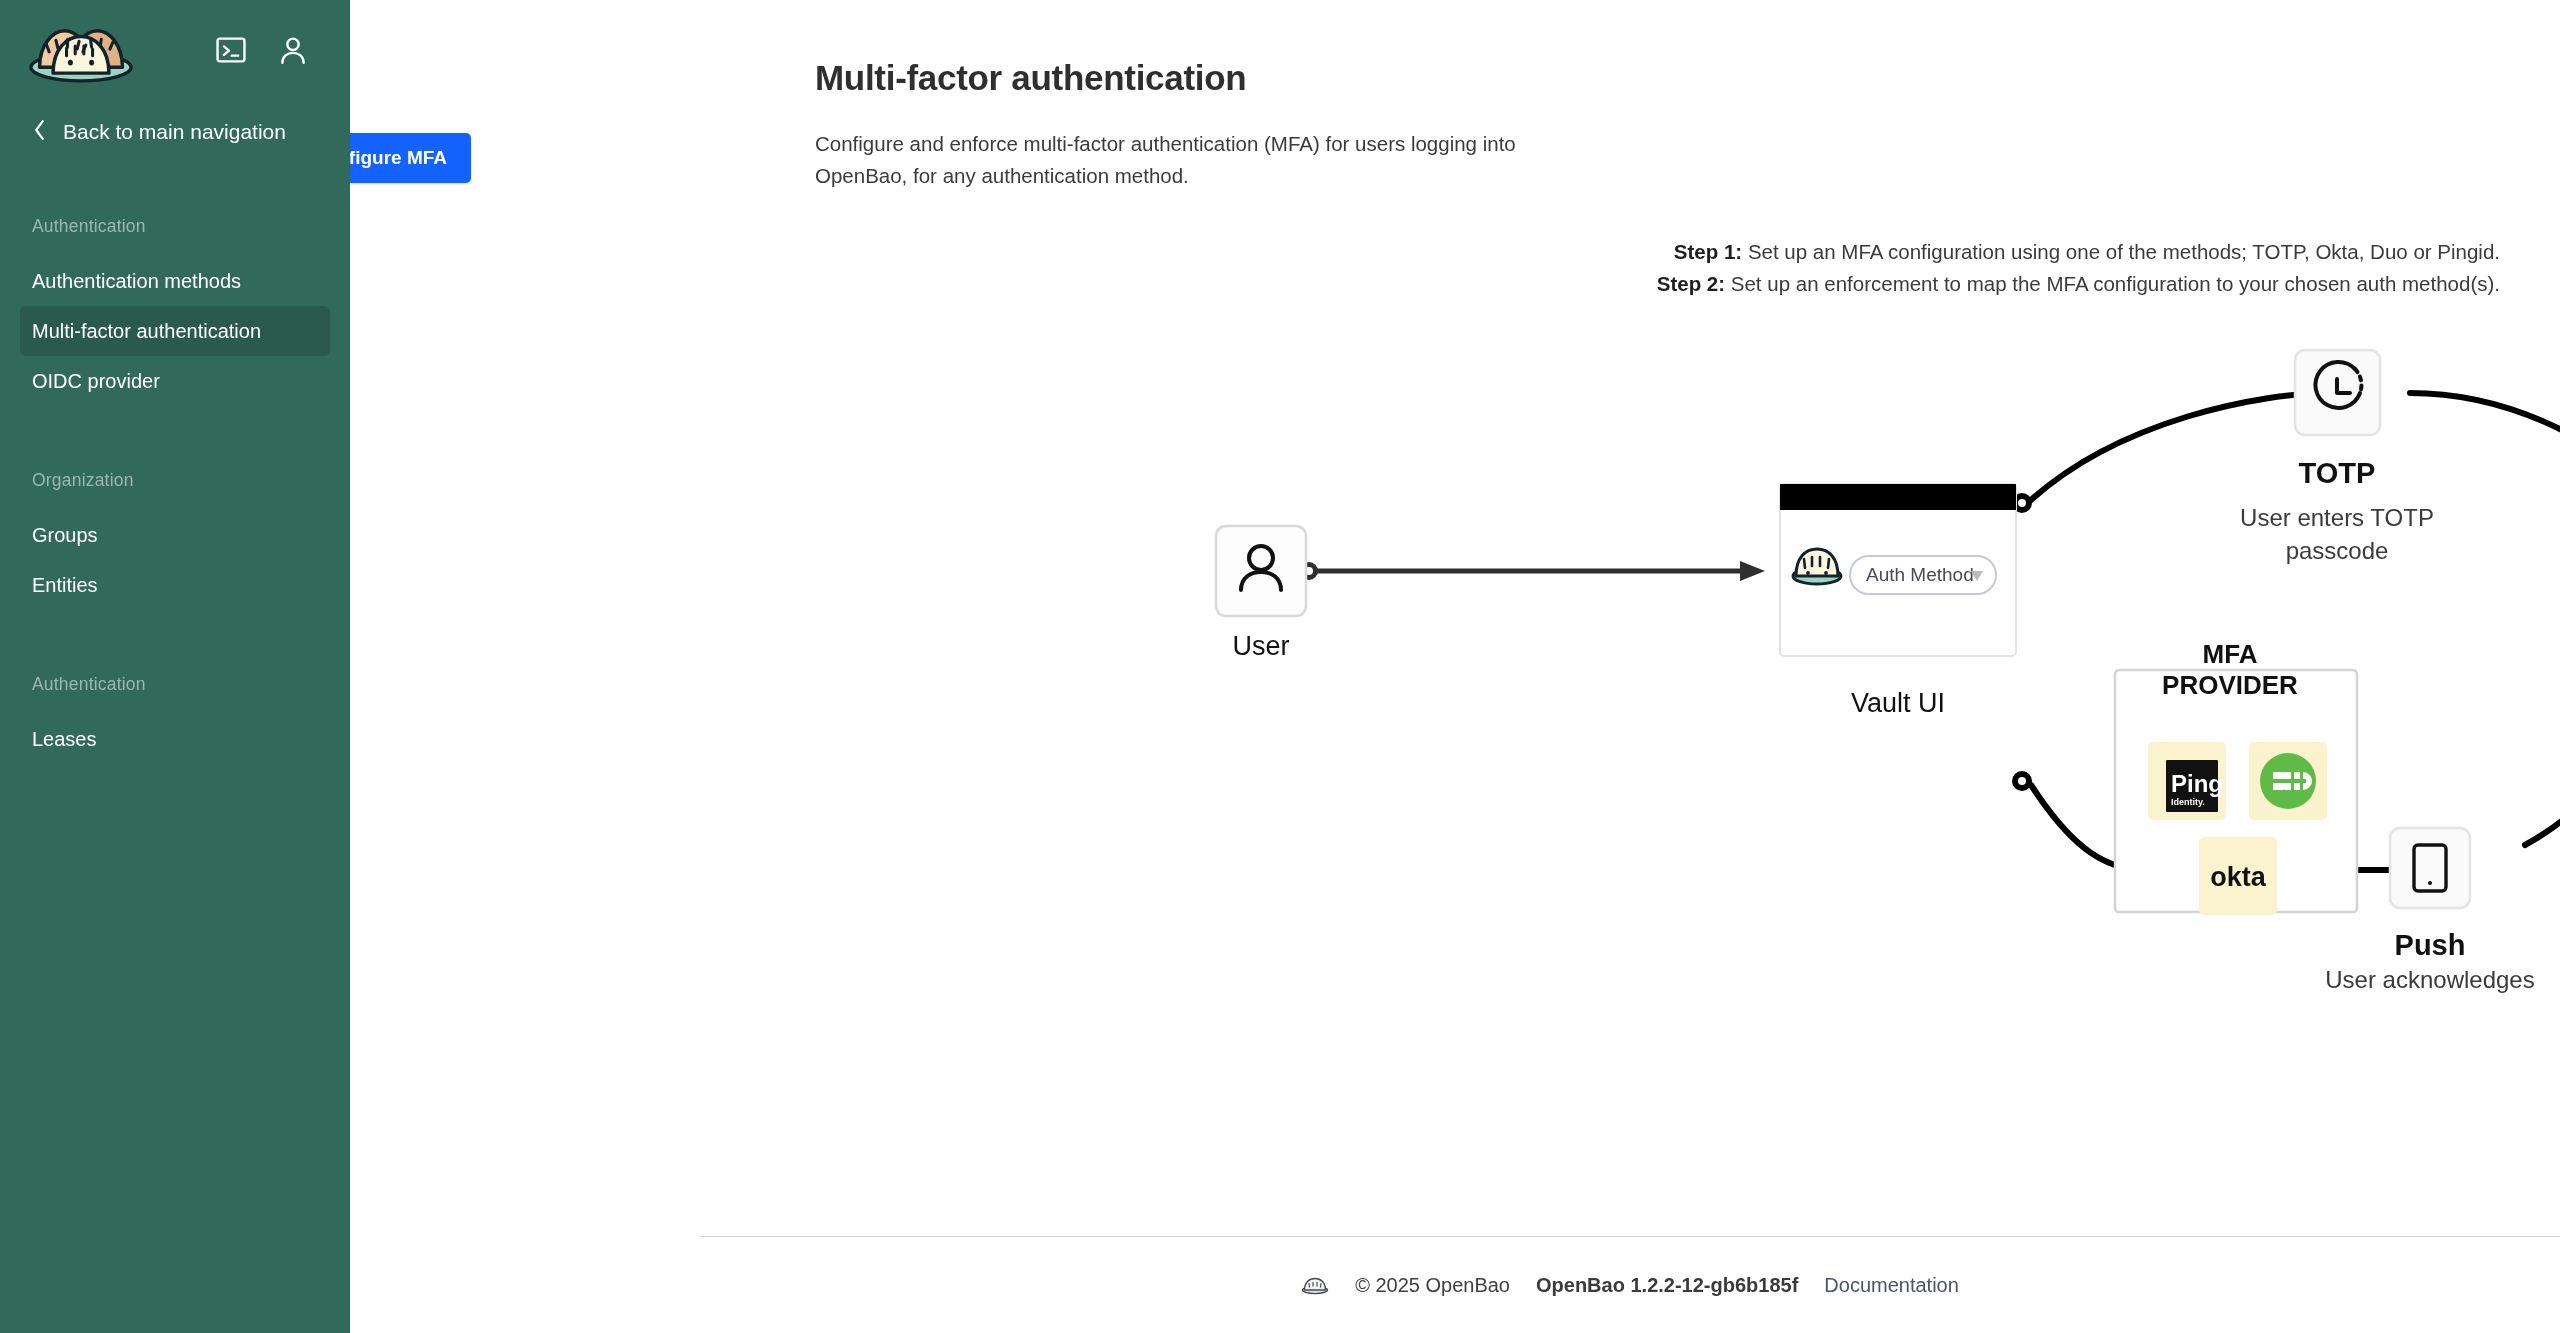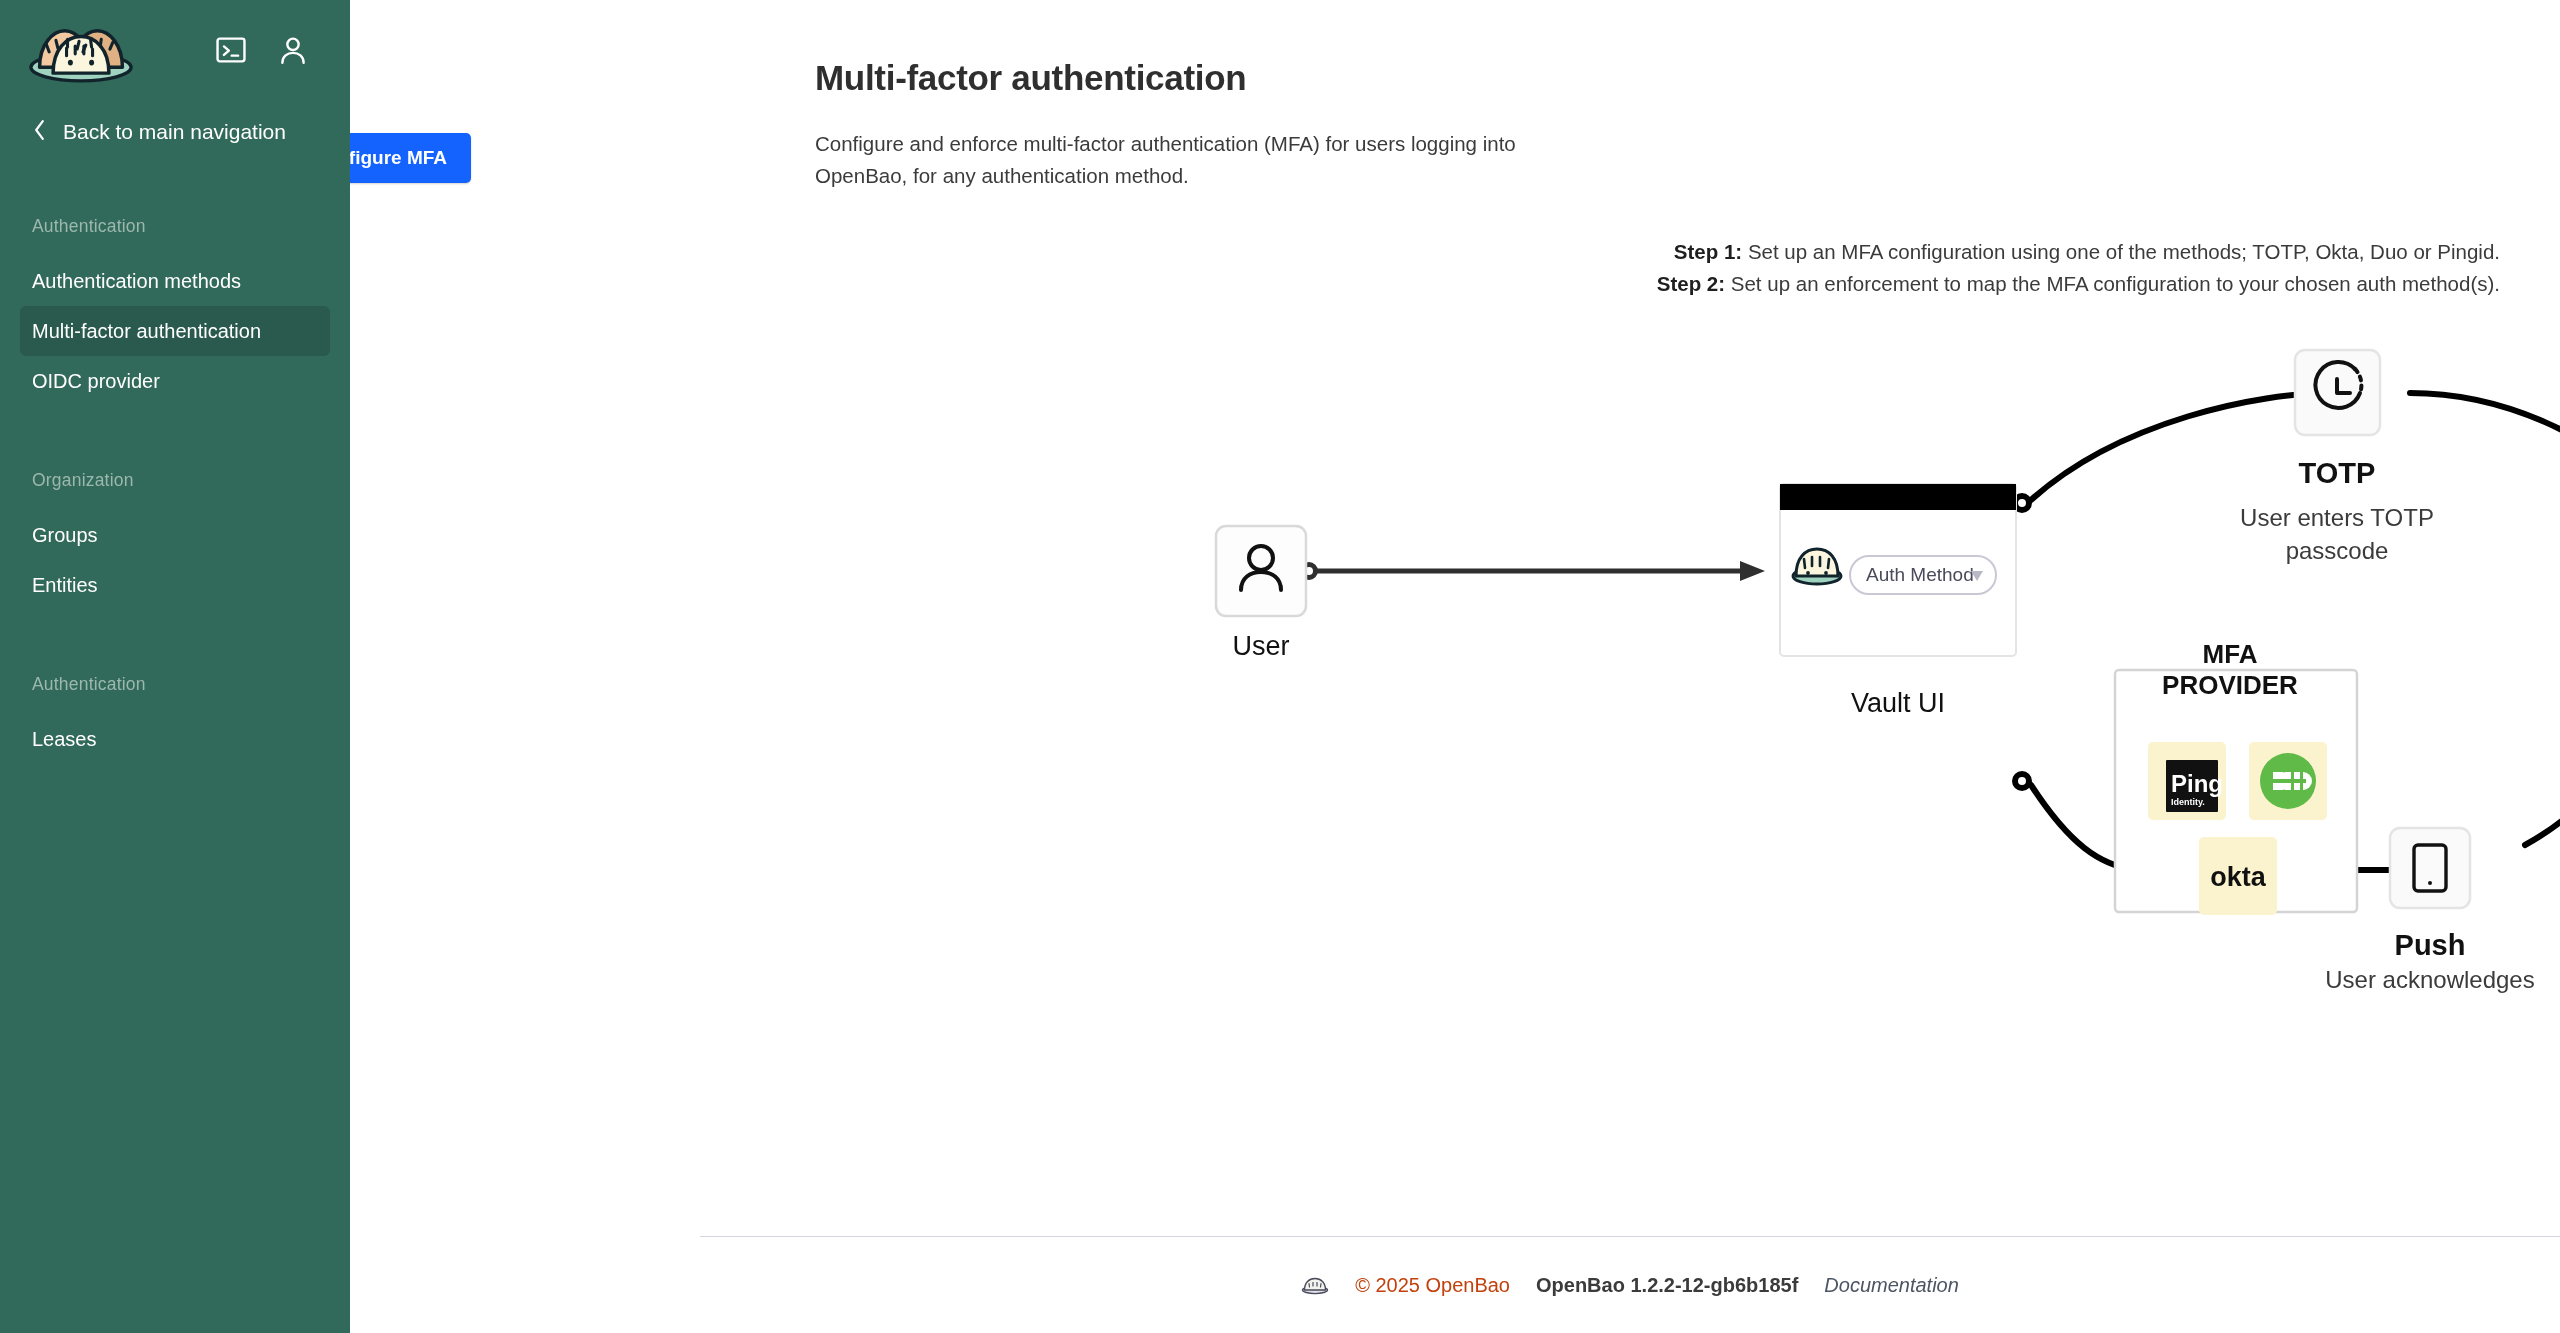--- a/index.html
+++ b/index.html
@@ -154,23 +154,23 @@
     height: 97px;
     border-top: 1px solid #d3d6e0;
     display: flex;
     align-items: center;
     justify-content: center;
     gap: 26px;
     font-size: 20px;
     color: #6b7280;
   }
   .footer-logo { width: 28px; height: 20px; display: block; }
-  .footer-copy { color: #c2410c; }
+  .footer-copy { color: #404040; }
   .footer-version { color: #3b3b3b; font-weight: bold; }
-  .footer-doc { color: #4b5563; cursor: pointer; font-style: italic; }
+  .footer-doc { color: #4b5563; cursor: pointer; }
 </style>
 </head>
 <body>
 
 <div id="app">
 
   <nav class="sidebar">
 
     <div class="sidebar-top">
       <div class="logo-wrap">

